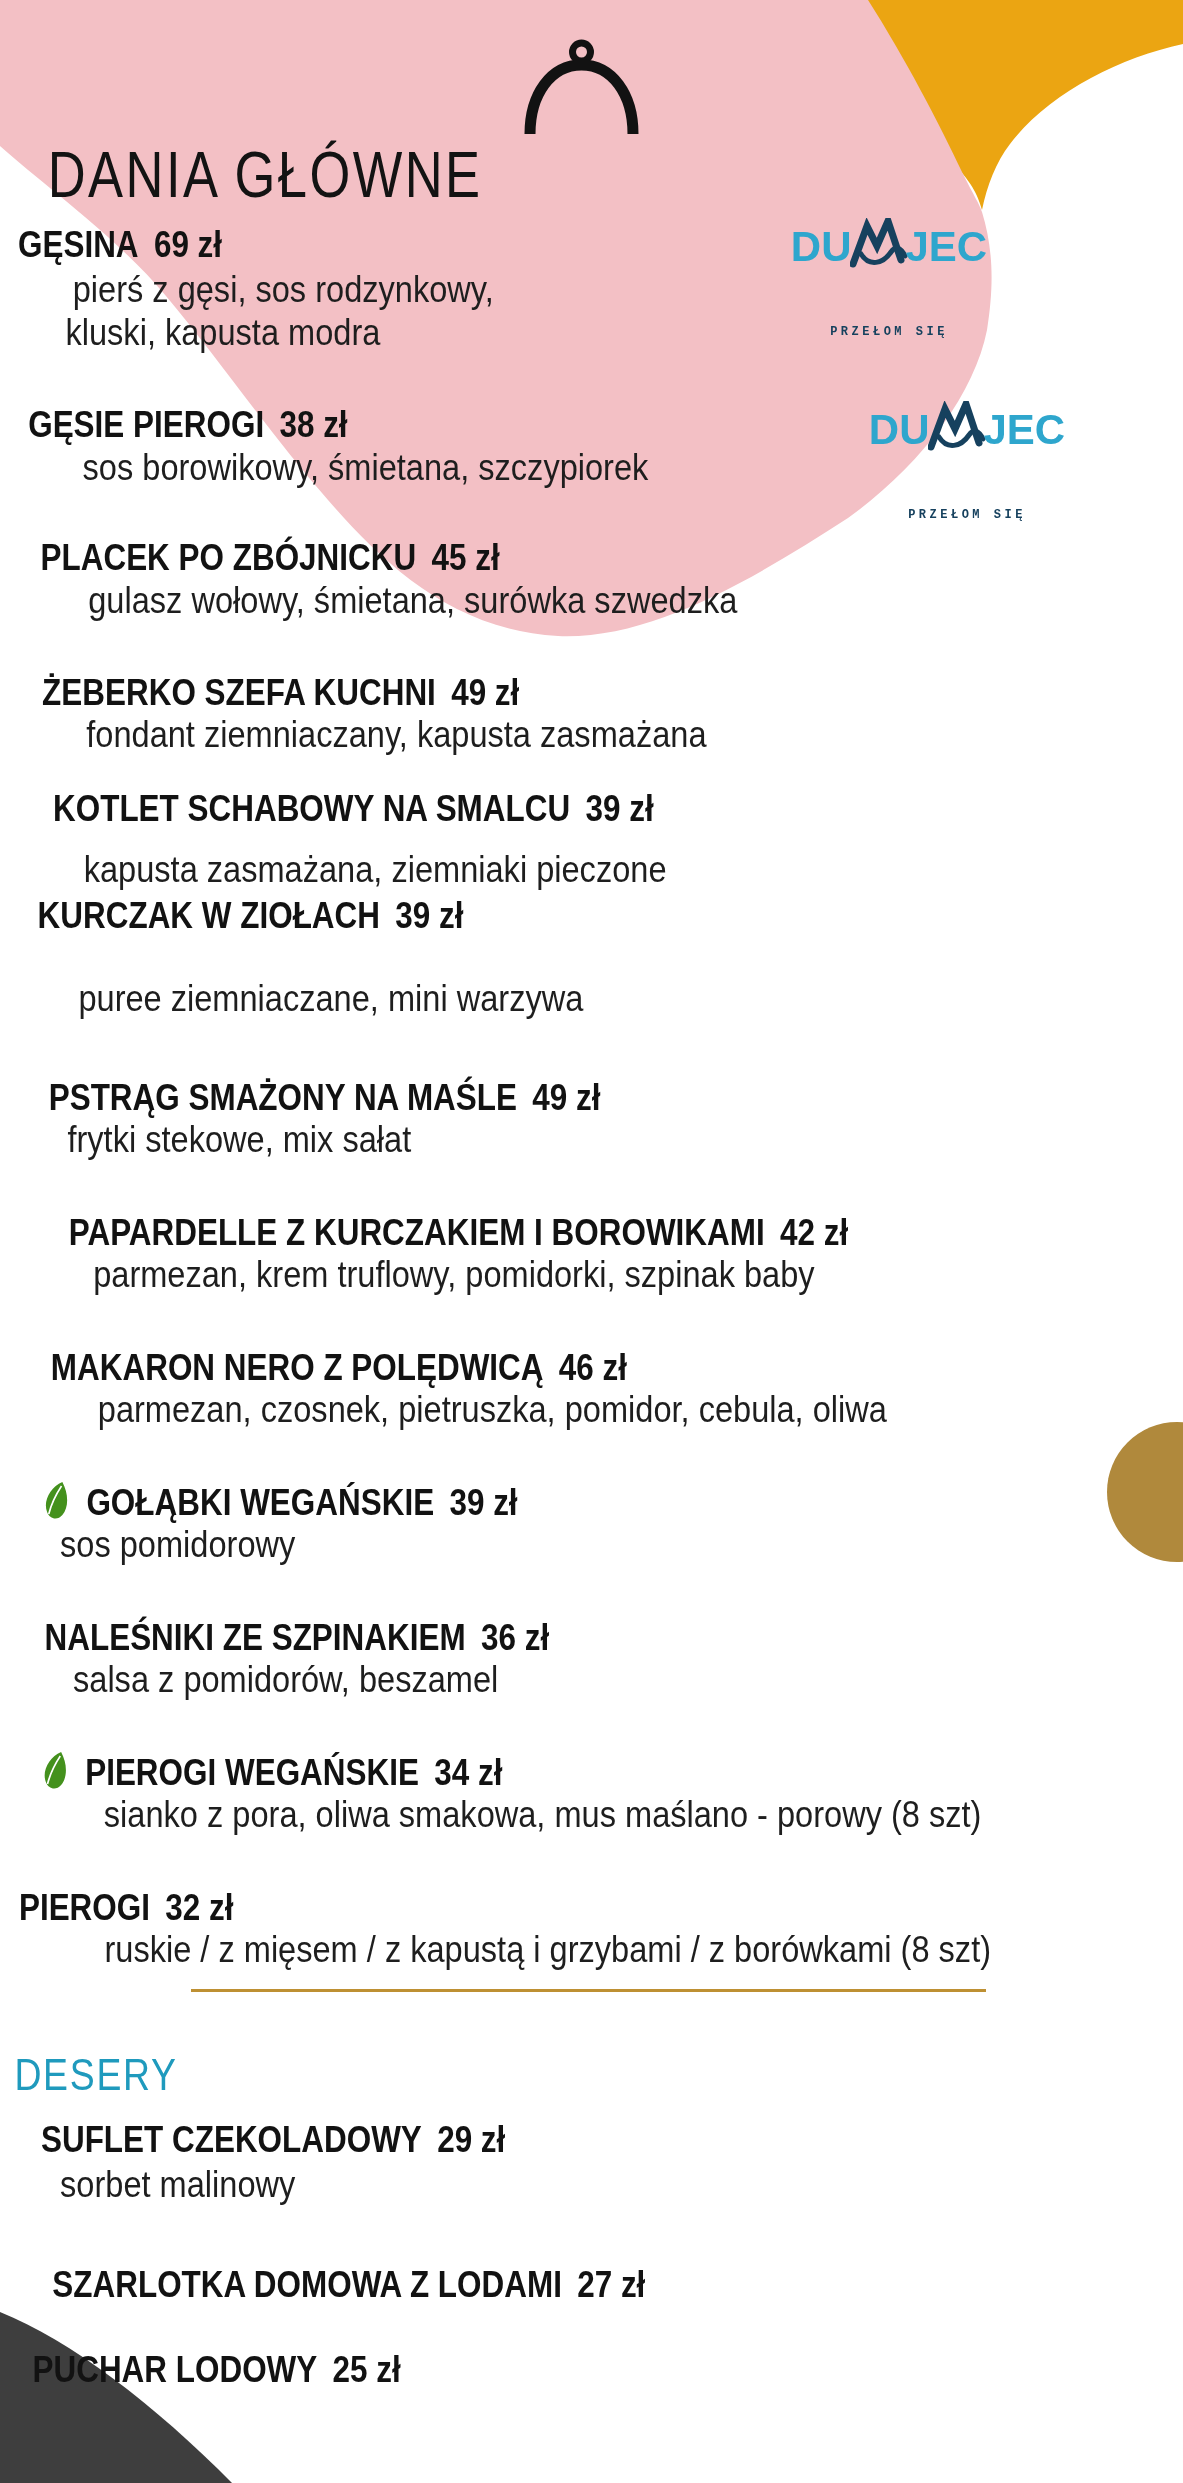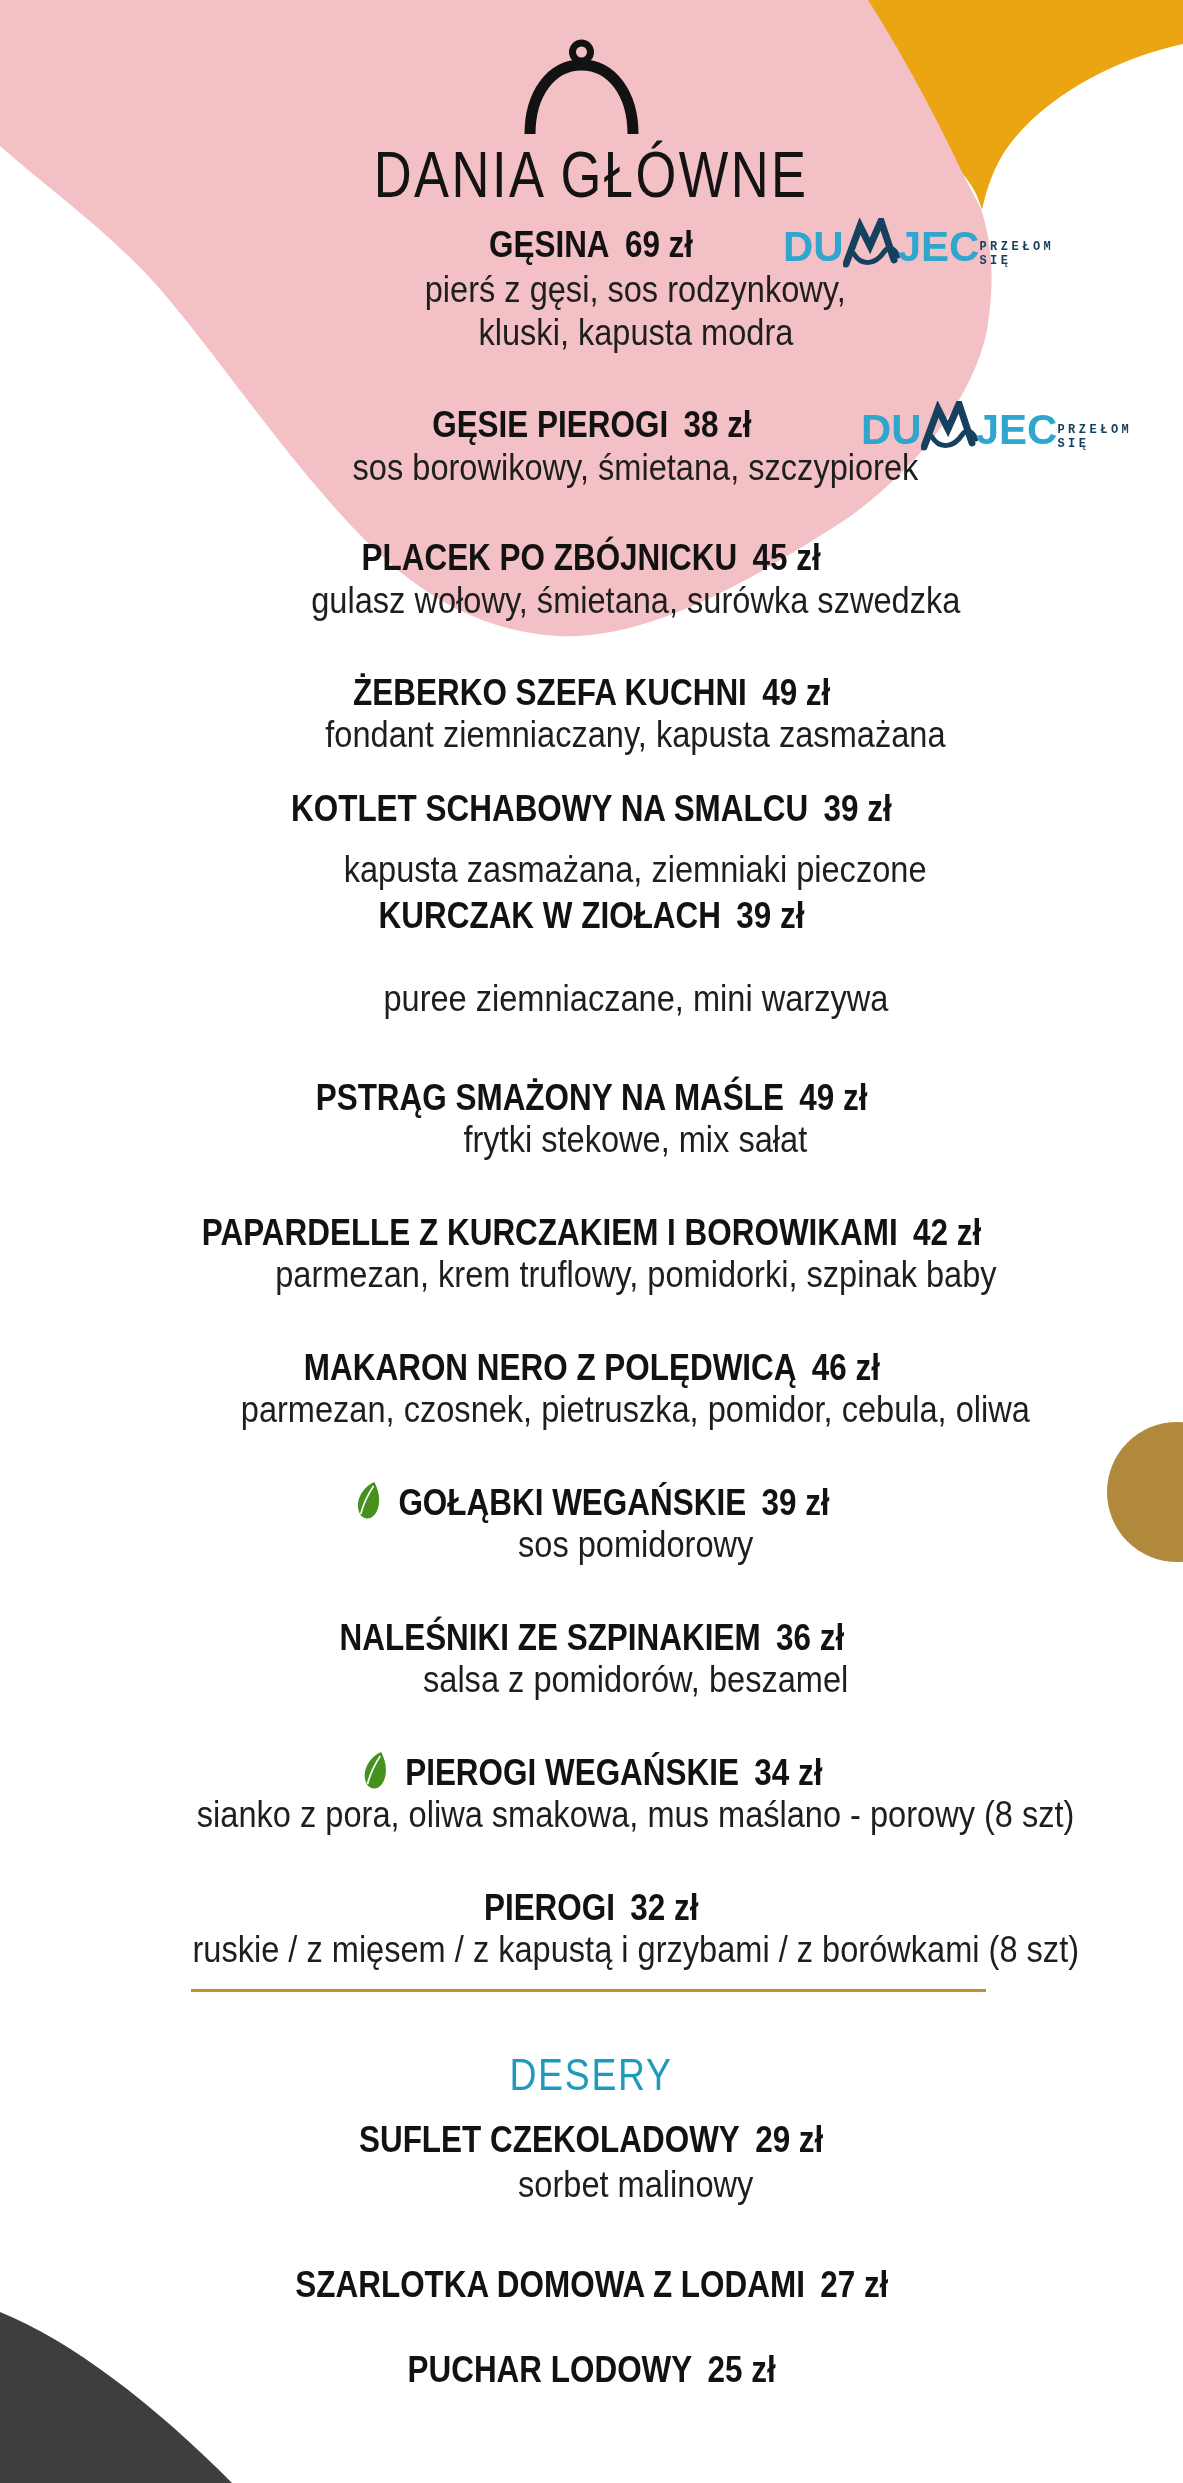--- a/index.html
+++ b/index.html
@@ -1,29 +1,29 @@
 <!DOCTYPE html>
 <html><head>
 <meta charset="utf-8">
 <style>
   html,body{margin:0;padding:0;background:#fff;}
   .page{position:relative;width:1183px;height:2483px;background:#ffffff;overflow:hidden;
         font-family:"Liberation Sans",sans-serif;}
   .bg{position:absolute;left:0;top:0;width:1183px;height:2483px;z-index:0;}
-  .line{position:absolute;left:0;width:1183px;text-align:center;white-space:nowrap;z-index:2;}
+  .line{position:absolute;left:0;width:1183px;text-align:left;white-space:nowrap;z-index:2;}
   .name{font-weight:700;font-size:37px;color:#121212;line-height:46px;}
   .desc{font-weight:400;font-size:37px;color:#1e1e1e;line-height:46px;margin-left:44px;}
   .cond{display:inline-block;transform:scaleX(.85);white-space:nowrap;}
   .cond2{display:inline-block;transform:scaleX(.88);white-space:nowrap;}
   .price{margin-left:18px;}
   .h-main{font-size:64px;letter-spacing:3px;color:#131313;line-height:70px;font-weight:400;}
   .h-des{font-size:44px;letter-spacing:2px;color:#1f9abd;line-height:70px;font-weight:400;}
   .hcond{display:inline-block;transform:scaleX(.82);white-space:nowrap;}
   .divider{position:absolute;left:191px;top:1989px;width:795px;height:3px;background:#be9033;z-index:2;}
-  .logo{position:absolute;width:212px;display:flex;align-items:center;z-index:2;}
+  .logo{position:absolute;width:212px;display:flex;flex-direction:column;align-items:center;z-index:2;gap:35px;}
   .logo-row{display:flex;align-items:flex-end;font-weight:700;font-size:42px;color:#2ea6cd;line-height:42px;}
   .logo-mark{margin:0 -3px 0 -1px;}
   .logo-tag{font-size:12px;font-weight:700;letter-spacing:3.5px;color:#16415e;margin-top:22px;font-family:Liberation Mono, monospace;}
   .leaf{vertical-align:-6px;margin-right:8px;}
   .cloche{position:absolute;left:524px;top:38px;z-index:2;}
 </style>
 </head>
 <body>
 
 <div class="page">

